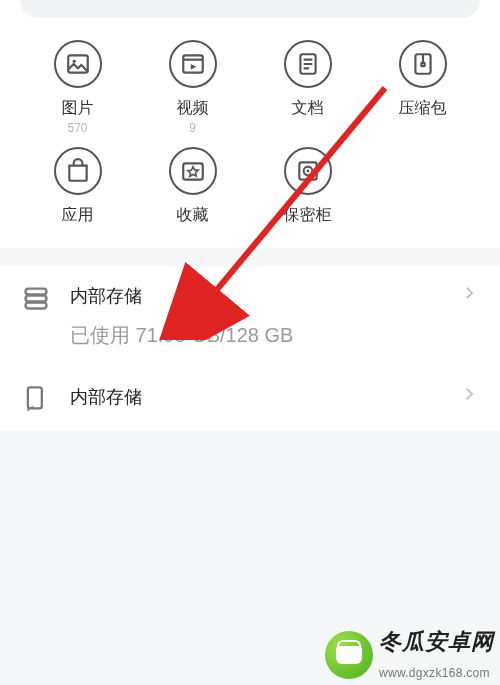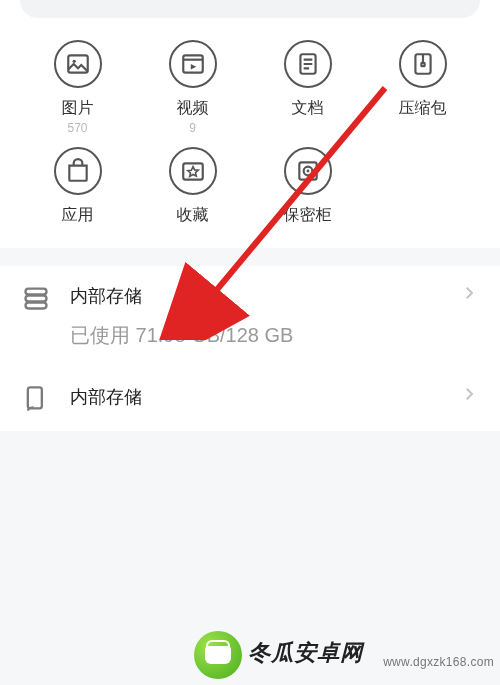--- a/index.html
+++ b/index.html
@@ -57,21 +57,21 @@
   }
   .wm-logo::before {
     content: ""; display: block; width: 26px; height: 18px;
     border-radius: 4px 4px 6px 6px;
     background: #fff;
   }
   .wm-logo::after {
     content: ""; position: absolute; top: 9px; left: 50%; transform: translateX(-50%);
     width: 20px; height: 6px; border: 2px solid #fff; border-bottom: none; border-radius: 6px 6px 0 0;
   }
-  .wm-text { display: flex; flex-direction: row; line-height: 1; gap: 20px; }
+  .wm-text { display: flex; flex-direction: column; line-height: 1; }
   .wm-top { font-size: 22px; font-weight: 700; color: #222; font-style: italic; letter-spacing: 1px; }
   .wm-bot { font-size: 12px; color: #777; margin-top: 14px; letter-spacing: 0.3px; }
 </style>
 </head>
 <body>
 
 <div class="page">
 
   <div class="top-panel">
     <div class="search-bar"></div>

